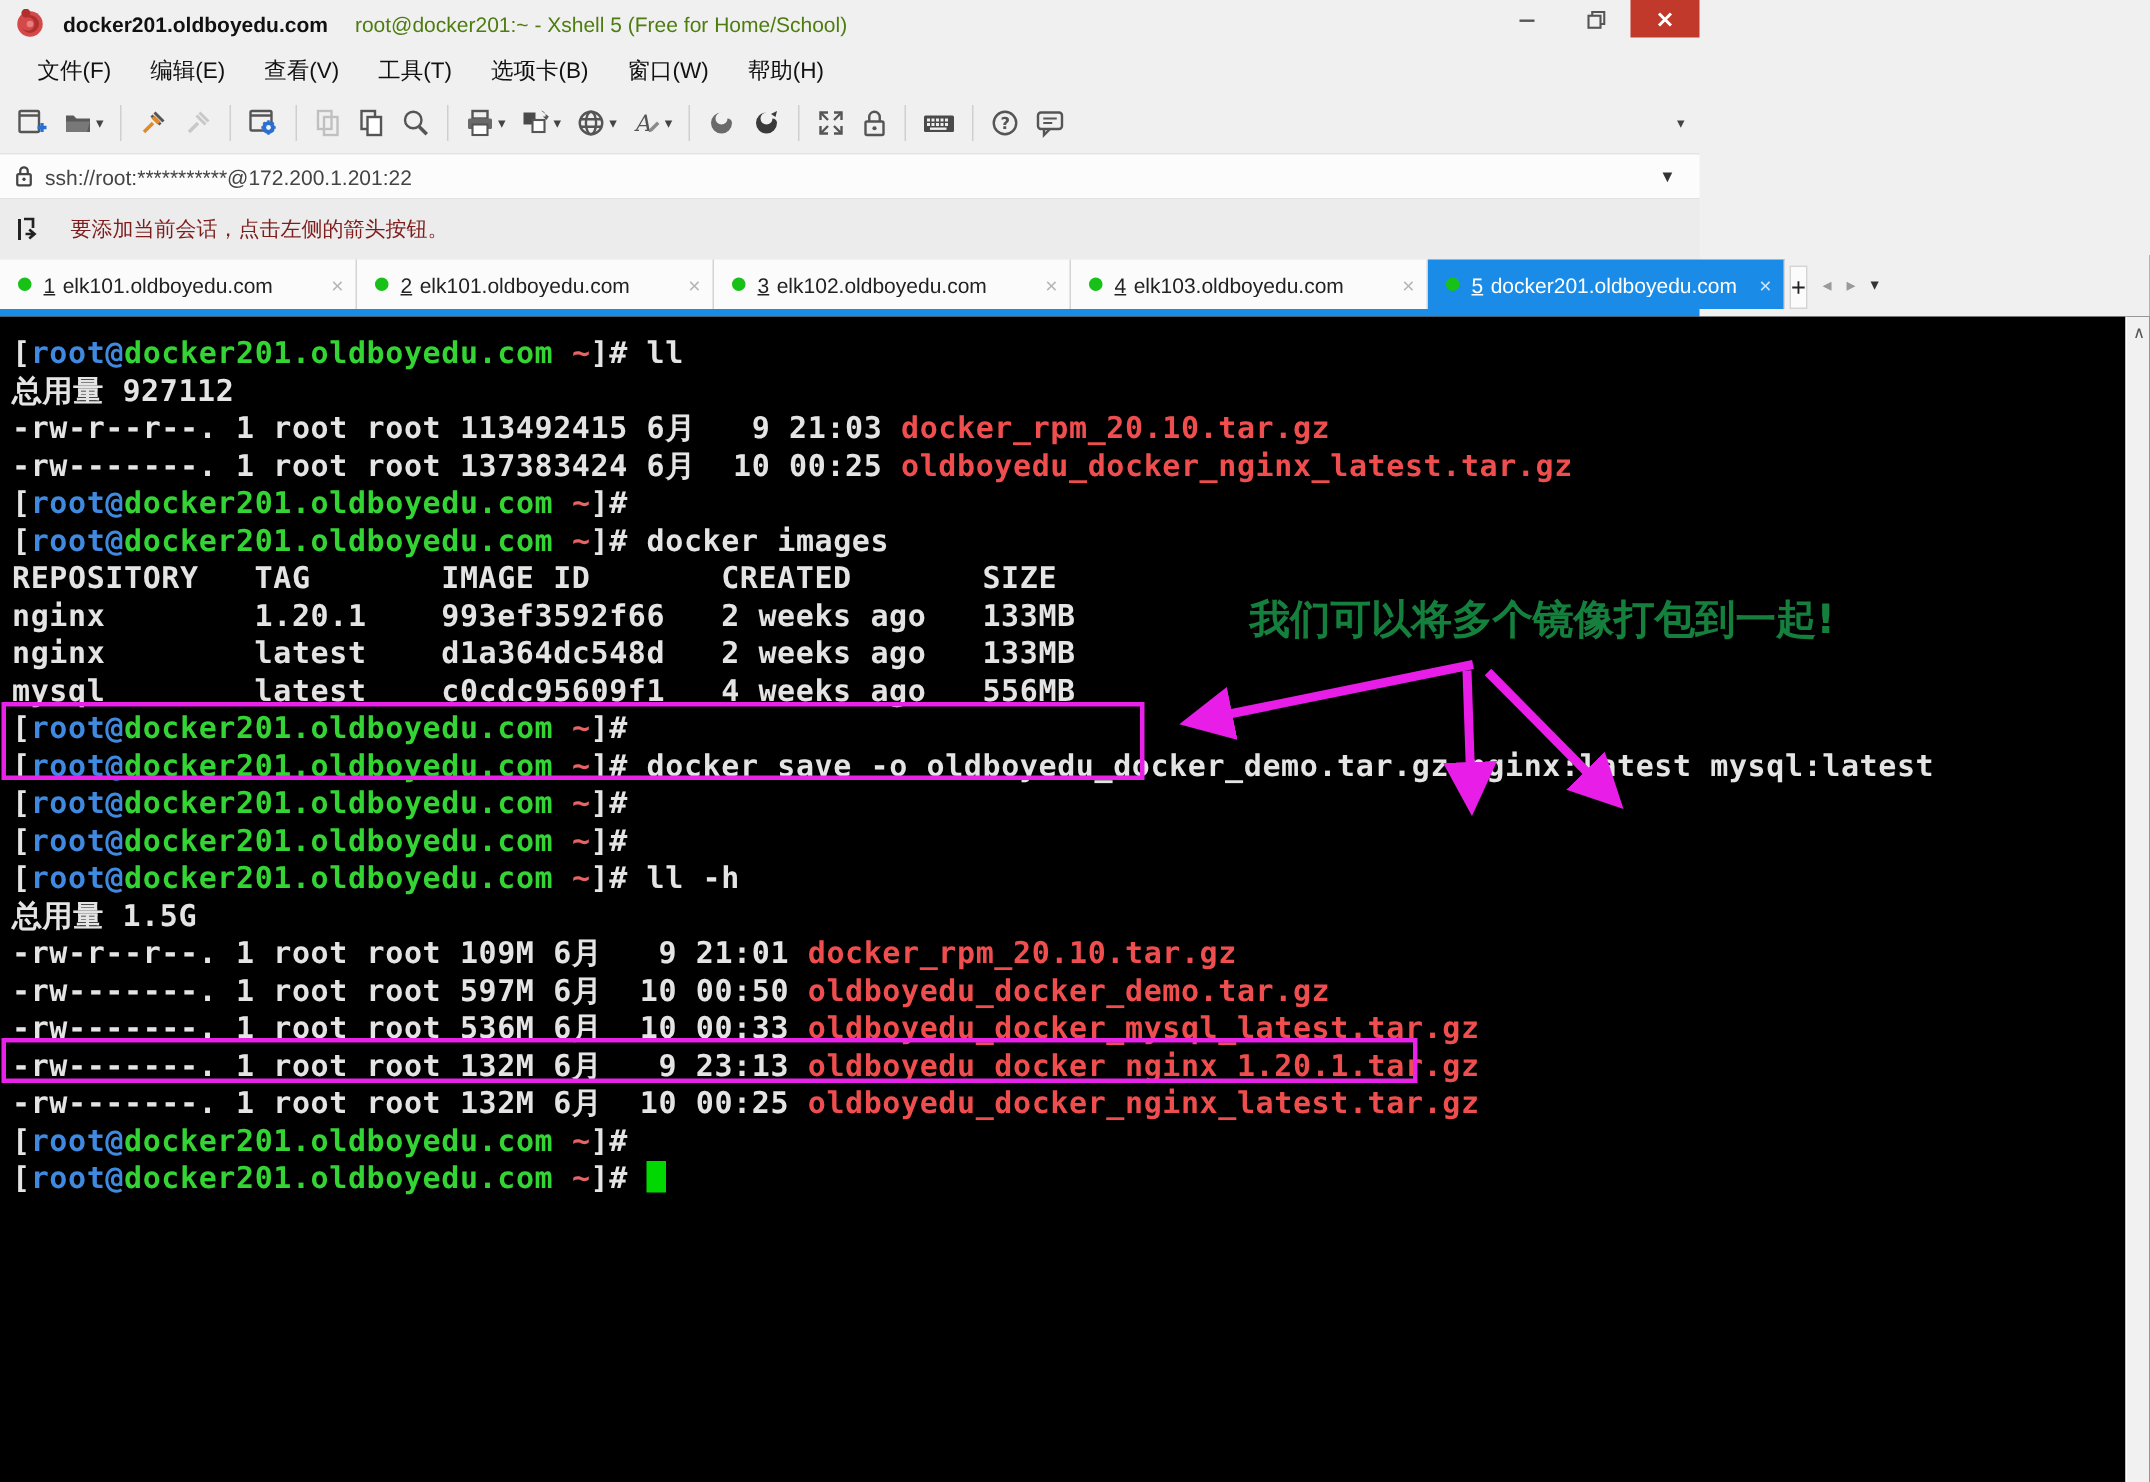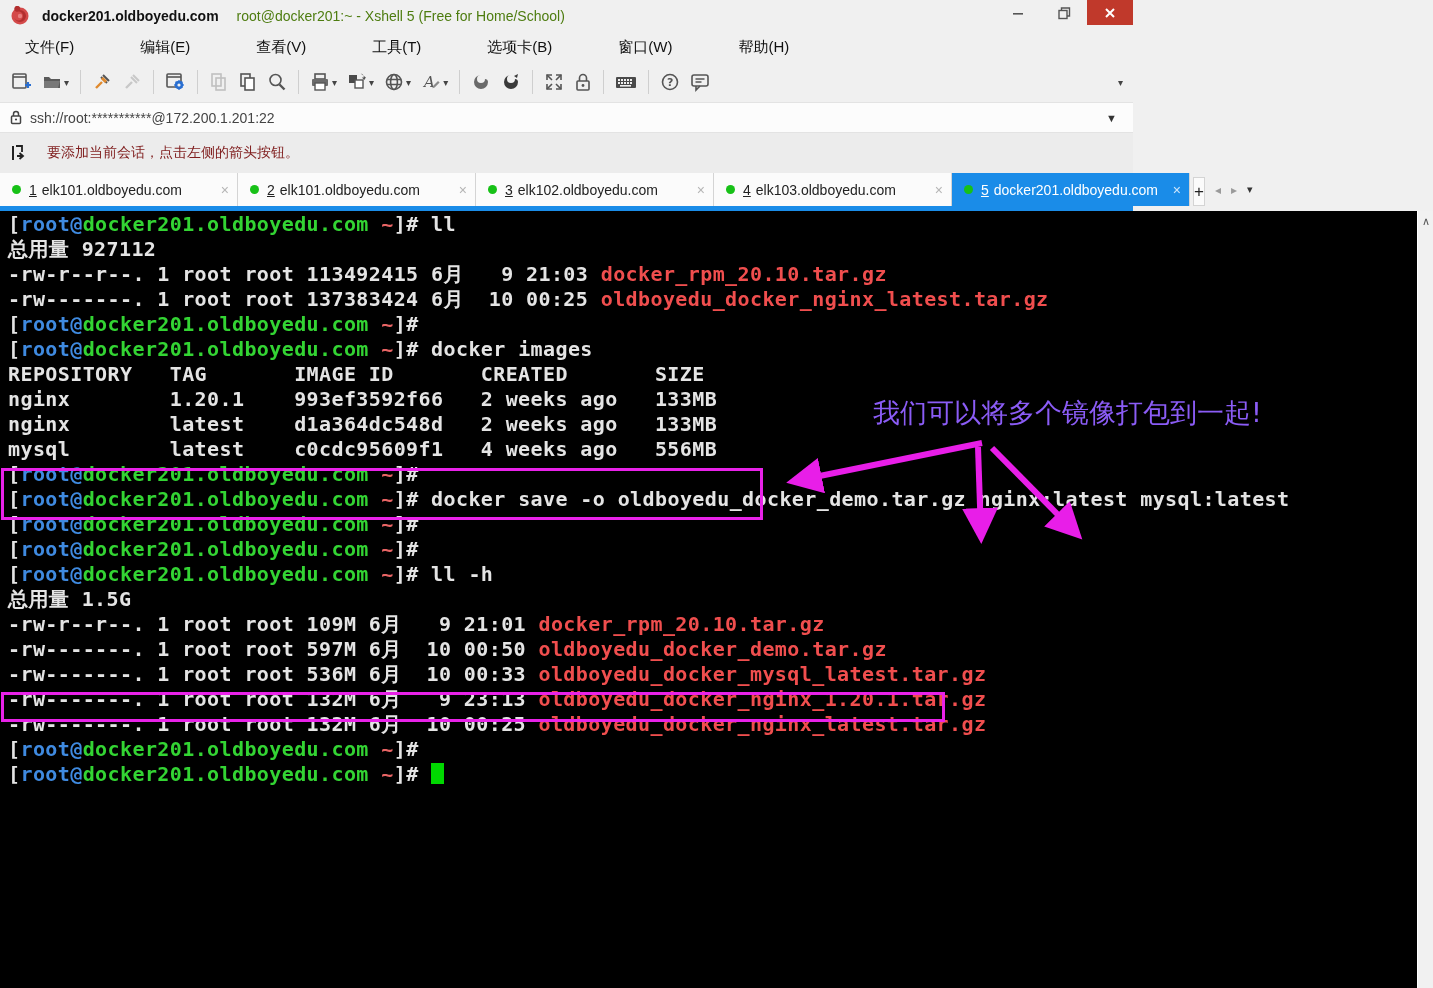--- a/index.html
+++ b/index.html
@@ -11,21 +11,21 @@
   .titlebar { height:32px; display:flex; align-items:center; background:#f0f0f0; padding-left:10px; }
   .app-logo { width:20px; height:20px; margin-right:12px; }
   .title-main { font-weight:bold; font-size:14px; color:#111; margin-right:18px; }
   .title-sub { font-size:14px; color:#4d7c0f; }
   .win-controls { margin-left:auto; display:flex; height:32px; }
   .win-btn { width:46px; height:26px; display:flex; align-items:center; justify-content:center; color:#555; }
   .win-btn.close { background:#c0392b; color:#fff; width:46px; height:25px; }
   .win-btn svg { display:block; }
 
   
-  .menubar { height:30px; display:flex; align-items:center; padding-left:12px; background:#f0f0f0;gap:40px; }
+  .menubar { height:30px; display:flex; align-items:center; padding-left:12px; background:#f0f0f0; }
   .menu-item { font-size:15px; color:#111; padding:4px 13px; cursor:default; }
 
   
   .toolbar { height:40px; display:flex; align-items:center; padding:0 6px; background:#f0f0f0; }
   .tbtn { display:flex; align-items:center; padding:4px 4px; margin:0 1px; border-radius:2px; }
   .tbtn svg { display:block; }
   .tbtn .dd { font-size:10px; color:#444; margin-left:2px; }
   .tsep { width:1px; height:24px; background:#cfcfcf; margin:0 6px; }
   .toolbar-overflow { margin-left:auto; color:#444; font-size:10px; padding-right:4px; }
 
@@ -51,34 +51,34 @@
   .tab.active .close-x { color:#cfe6fb; }
   .newtab { width:30px; height:29px; margin:2px 0 0 3px; background:#fbfbfb; border:1px solid #d4d4d4;
     display:flex; align-items:center; justify-content:center; font-size:17px; color:#222; }
   .tab-nav { margin-left:auto; display:flex; align-items:center; height:33px; padding-right:8px; color:#9a9a9a; }
   .tab-nav span { margin-left:10px; font-size:12px; }
   .tab-nav .menu-arrow { color:#333; font-size:11px; }
   .bluestrip { height:5px; background:#1a8ce8; }
 
   
   .terminal { position:relative; width:1433px; height:777px; background:#000; overflow:hidden; }
-  .term-lines { position:absolute; left:8px; top:1px; right:26px; }
+  .term-lines { position:absolute; left:8px; top:12px; right:26px; }
   .tline { height:25px; white-space:pre; font-family:"DejaVu Sans Mono", monospace;
     font-weight:bold; font-size:20px; line-height:25px; letter-spacing:0.4px; color:#e4e4e4; }
   .seg-w { color:#e4e4e4; } .seg-b { color:#3f8ae0; } .seg-g { color:#33d433; }
   .seg-t { color:#e86464; } .seg-r { color:#f04e4e; }
   .cursor-block { display:inline-block; width:13px; height:21px; background:#00d800; vertical-align:-3px; }
 
   .hl-box { position:absolute; border:3px solid #e822e8; }
   .hl-box-images { left:1px; top:257px; width:762px; height:52px; }
   .hl-box-demo { left:1px; top:481px; width:944px; height:30px; }
 
-  .annotation-text { position:absolute; left:833px; top:184px; color:#8b5cf6;
-    font-size:27px; font-weight:normal; white-space:nowrap;
-    font-family:"DejaVu Sans", sans-serif;margin-left:40px; }
+  .annotation-text { position:absolute; left:833px; top:184px; color:#15803d;
+    font-size:27px; font-weight:bold; white-space:nowrap;
+    font-family:"DejaVu Sans", sans-serif; }
   .arrows-svg { position:absolute; left:0; top:0; pointer-events:none; }
 
   .term-scrollbar { position:absolute; right:0; top:0; width:16px; height:777px; background:#f1f1f1;
     border-left:1px solid #fff; }
   .scroll-up { position:absolute; top:4px; left:0; width:16px; text-align:center; color:#555; font-size:11px; }
 
   .icon-gray { stroke:#555; fill:none; stroke-width:1.6; }
   .icon-dis  { stroke:#c0c0c0; fill:none; stroke-width:1.6; }
 </style>
 </head>

